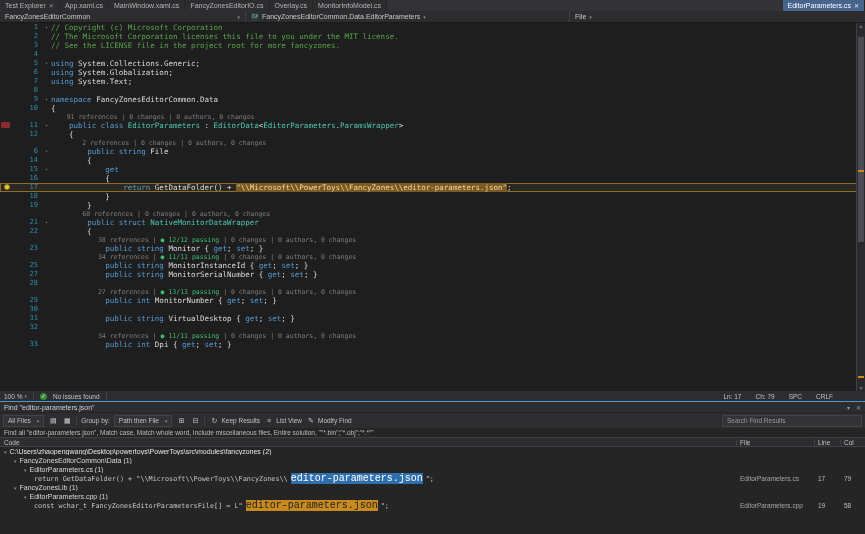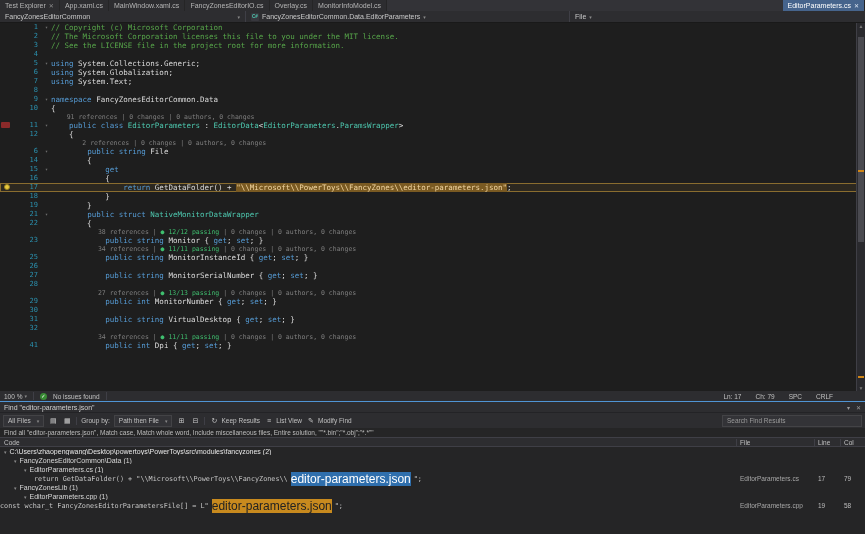--- a/index.html
+++ b/index.html
@@ -65,21 +65,21 @@
   .col-file{width:78px;flex:none;padding:0 3px;border-right:1px solid #3f3f46}
   .col-line{width:26px;flex:none;padding:0 3px;border-right:1px solid #3f3f46}
   .col-col{width:24px;flex:none;padding:0 3px}
   .prows{flex:1;overflow:hidden}
   .prow{height:9px;display:flex;align-items:center;font-size:7px;color:#cfcfcf}
   .pcode{flex:1;white-space:pre;overflow:hidden;display:flex;align-items:center;gap:3px}
   .chevtri{color:#8a8a8a;font-size:5px}
   .ftroot{color:#e6e6e6}
   .ftname{color:#d8d8d8}
   .fcode{font-family:"DejaVu Sans Mono",monospace;font-size:6.8px;color:#c4c4c4;white-space:pre}
-  .fmatch{font-family:Liberation Sans, sans-serif;font-size:12px}
+  .fmatch{font-family:Liberation Mono, monospace;font-size:10px}
   .mblue{background:#2f6fad;color:#fff}
   .morange{background:#c88a1e;color:#222}
   .pfile{width:78px;flex:none;padding:0 3px;color:#a8a8a8;font-size:6.5px;white-space:nowrap;overflow:hidden}
   .pline{width:26px;flex:none;padding:0 3px;color:#bdbdbd;font-size:6.5px}
   .pcol{width:24px;flex:none;padding:0 3px;color:#bdbdbd;font-size:6.5px}
 </style>
 </head>
 <body>
 
 <div class="app">
@@ -125,55 +125,55 @@
     <div class="navseg member">
       <span>File</span>
       <span class="chev">▾</span>
     </div>
   </div>
 
   <div class="editor">
     <div>
         <div class="row"><div class="margin"></div><div class="num">1</div><div class="fold">▾</div><div class="code"><span class="cm">// Copyright (c) Microsoft Corporation</span></div></div>
         <div class="row"><div class="margin"></div><div class="num">2</div><div class="fold"></div><div class="code"><span class="cm">// The Microsoft Corporation licenses this file to you under the MIT license.</span></div></div>
-        <div class="row"><div class="margin"></div><div class="num">3</div><div class="fold"></div><div class="code"><span class="cm">// See the LICENSE file in the project root for more information.</span></div></div>
+        <div class="row"><div class="margin"></div><div class="num">3</div><div class="fold"></div><div class="code"><span class="cm">// See the LICENSE file in the project root for more fancyzones.</span></div></div>
         <div class="row"><div class="margin"></div><div class="num">4</div><div class="fold"></div><div class="code"></div></div>
         <div class="row"><div class="margin"></div><div class="num">5</div><div class="fold">▾</div><div class="code"><span class="kw">using</span><span class="pl"> System.Collections.Generic;</span></div></div>
         <div class="row"><div class="margin"></div><div class="num">6</div><div class="fold"></div><div class="code"><span class="kw">using</span><span class="pl"> System.Globalization;</span></div></div>
         <div class="row"><div class="margin"></div><div class="num">7</div><div class="fold"></div><div class="code"><span class="kw">using</span><span class="pl"> System.Text;</span></div></div>
         <div class="row"><div class="margin"></div><div class="num">8</div><div class="fold"></div><div class="code"></div></div>
         <div class="row"><div class="margin"></div><div class="num">9</div><div class="fold">▾</div><div class="code"><span class="kw">namespace</span><span class="pl"> FancyZonesEditorCommon.Data</span></div></div>
         <div class="row"><div class="margin"></div><div class="num">10</div><div class="fold"></div><div class="code"><span class="pl">{</span></div></div>
         <div class="row lensrow"><div class="margin"></div><div class="num"></div><div class="fold"></div><div class="code"><span class="lens">    91 references | 0 changes | 0 authors, 0 changes</span></div></div>
         <div class="row"><div class="margin"><span class="mark-red"></span></div><div class="num">11</div><div class="fold">▾</div><div class="code"><span class="pl">    </span><span class="kw">public class </span><span class="ty">EditorParameters</span><span class="pl"> : </span><span class="ty">EditorData</span><span class="pl">&lt;</span><span class="ty">EditorParameters</span><span class="pl">.</span><span class="ty">ParamsWrapper</span><span class="pl">&gt;</span></div></div>
         <div class="row"><div class="margin"></div><div class="num">12</div><div class="fold"></div><div class="code"><span class="pl">    {</span></div></div>
         <div class="row lensrow"><div class="margin"></div><div class="num"></div><div class="fold"></div><div class="code"><span class="lens">        2 references | 0 changes | 0 authors, 0 changes</span></div></div>
         <div class="row"><div class="margin"></div><div class="num">6</div><div class="fold">▾</div><div class="code"><span class="pl">        </span><span class="kw">public string </span><span class="pl">File</span></div></div>
         <div class="row"><div class="margin"></div><div class="num">14</div><div class="fold"></div><div class="code"><span class="pl">        {</span></div></div>
         <div class="row"><div class="margin"></div><div class="num">15</div><div class="fold">▾</div><div class="code"><span class="pl">            </span><span class="kw">get</span></div></div>
         <div class="row"><div class="margin"></div><div class="num">16</div><div class="fold"></div><div class="code"><span class="pl">            {</span></div></div>
         <div class="row cur"><div class="margin"><span class="bulb"></span></div><div class="num">17</div><div class="fold"></div><div class="code"><span class="pl">                </span><span class="kw">return</span><span class="pl"> GetDataFolder() + </span><span class="strmatch">"\\Microsoft\\PowerToys\\FancyZones\\editor-parameters.json"</span><span class="pl">;</span></div></div>
         <div class="row"><div class="margin"></div><div class="num">18</div><div class="fold"></div><div class="code"><span class="pl">            }</span></div></div>
         <div class="row"><div class="margin"></div><div class="num">19</div><div class="fold"></div><div class="code"><span class="pl">        }</span></div></div>
+        <div class="row lensrow"><div class="margin"></div><div class="num"></div><div class="fold"></div><div class="code"><span class="lens">        60 references | 0 changes | 0 authors, 0 changes</span></div></div>
         <div class="row"><div class="margin"></div><div class="num">21</div><div class="fold">▾</div><div class="code"><span class="pl">        </span><span class="kw">public struct </span><span class="ty">NativeMonitorDataWrapper</span></div></div>
         <div class="row"><div class="margin"></div><div class="num">22</div><div class="fold"></div><div class="code"><span class="pl">        {</span></div></div>
         <div class="row lensrow"><div class="margin"></div><div class="num"></div><div class="fold"></div><div class="code"><span class="lens">            38 references | </span><span class="lensok">● 12/12 passing</span><span class="lens"> | 0 changes | 0 authors, 0 changes</span></div></div>
         <div class="row"><div class="margin"></div><div class="num">23</div><div class="fold"></div><div class="code"><span class="pl">            </span><span class="kw">public string </span><span class="pl">Monitor { </span><span class="kw">get</span><span class="pl">; </span><span class="kw">set</span><span class="pl">; }</span></div></div>
         <div class="row lensrow"><div class="margin"></div><div class="num"></div><div class="fold"></div><div class="code"><span class="lens">            34 references | </span><span class="lensok">● 11/11 passing</span><span class="lens"> | 0 changes | 0 authors, 0 changes</span></div></div>
         <div class="row"><div class="margin"></div><div class="num">25</div><div class="fold"></div><div class="code"><span class="pl">            </span><span class="kw">public string </span><span class="pl">MonitorInstanceId { </span><span class="kw">get</span><span class="pl">; </span><span class="kw">set</span><span class="pl">; }</span></div></div>
-        <div class="row"><div class="margin"></div><div class="num">26</div><div class="fold"></div><div class="code"></div></div>
         <div class="row"><div class="margin"></div><div class="num">27</div><div class="fold"></div><div class="code"><span class="pl">            </span><span class="kw">public string </span><span class="pl">MonitorSerialNumber { </span><span class="kw">get</span><span class="pl">; </span><span class="kw">set</span><span class="pl">; }</span></div></div>
         <div class="row"><div class="margin"></div><div class="num">28</div><div class="fold"></div><div class="code"></div></div>
         <div class="row lensrow"><div class="margin"></div><div class="num"></div><div class="fold"></div><div class="code"><span class="lens">            27 references | </span><span class="lensok">● 13/13 passing</span><span class="lens"> | 0 changes | 0 authors, 0 changes</span></div></div>
         <div class="row"><div class="margin"></div><div class="num">29</div><div class="fold"></div><div class="code"><span class="pl">            </span><span class="kw">public int </span><span class="pl">MonitorNumber { </span><span class="kw">get</span><span class="pl">; </span><span class="kw">set</span><span class="pl">; }</span></div></div>
         <div class="row"><div class="margin"></div><div class="num">30</div><div class="fold"></div><div class="code"></div></div>
         <div class="row"><div class="margin"></div><div class="num">31</div><div class="fold"></div><div class="code"><span class="pl">            </span><span class="kw">public string </span><span class="pl">VirtualDesktop { </span><span class="kw">get</span><span class="pl">; </span><span class="kw">set</span><span class="pl">; }</span></div></div>
         <div class="row"><div class="margin"></div><div class="num">32</div><div class="fold"></div><div class="code"></div></div>
         <div class="row lensrow"><div class="margin"></div><div class="num"></div><div class="fold"></div><div class="code"><span class="lens">            34 references | </span><span class="lensok">● 11/11 passing</span><span class="lens"> | 0 changes | 0 authors, 0 changes</span></div></div>
-        <div class="row"><div class="margin"></div><div class="num">41</div><div class="fold"></div><div class="code"><span class="pl">            </span><span class="kw">public int </span><span class="pl">Dpi { </span><span class="kw">get</span><span class="pl">; </span><span class="kw">set</span><span class="pl">; }</span></div></div>
+        <div class="row"><div class="margin"></div><div class="num">33</div><div class="fold"></div><div class="code"><span class="pl">            </span><span class="kw">public int </span><span class="pl">Dpi { </span><span class="kw">get</span><span class="pl">; </span><span class="kw">set</span><span class="pl">; }</span></div></div>
       </div>
     <div class="vscroll">
       <span class="varrow" style="top:0">▲</span>
       <div class="vthumb"></div>
       <span class="smark" style="top:40%"></span>
       <span class="smark" style="top:96%"></span>
       <span class="varrow" style="bottom:0">▼</span>
     </div>
   </div>
 
@@ -274,21 +274,21 @@
           <div class="pline"></div>
           <div class="pcol"></div>
         </div>
         <div class="prow">
           <div class="pcode" style="padding-left: 24px;"><span class="chevtri">▾</span><span class="ftname">EditorParameters.cpp (1)</span></div>
           <div class="pfile"></div>
           <div class="pline"></div>
           <div class="pcol"></div>
         </div>
         <div class="prow">
-          <div class="pcode" style=" text-align: center;"><span class="fcode">const wchar_t FancyZonesEditorParametersFile[] = L"</span><span class="fmatch morange">editor-parameters.json</span><span class="fcode">";</span></div>
+          <div class="pcode" style="padding-left: 34px; text-align: center;"><span class="fcode">const wchar_t FancyZonesEditorParametersFile[] = L"</span><span class="fmatch morange">editor-parameters.json</span><span class="fcode">";</span></div>
           <div class="pfile">EditorParameters.cpp</div>
           <div class="pline">19</div>
           <div class="pcol">58</div>
         </div>
       </div>
   </div>
 
 </div>
 
 </body></html>

